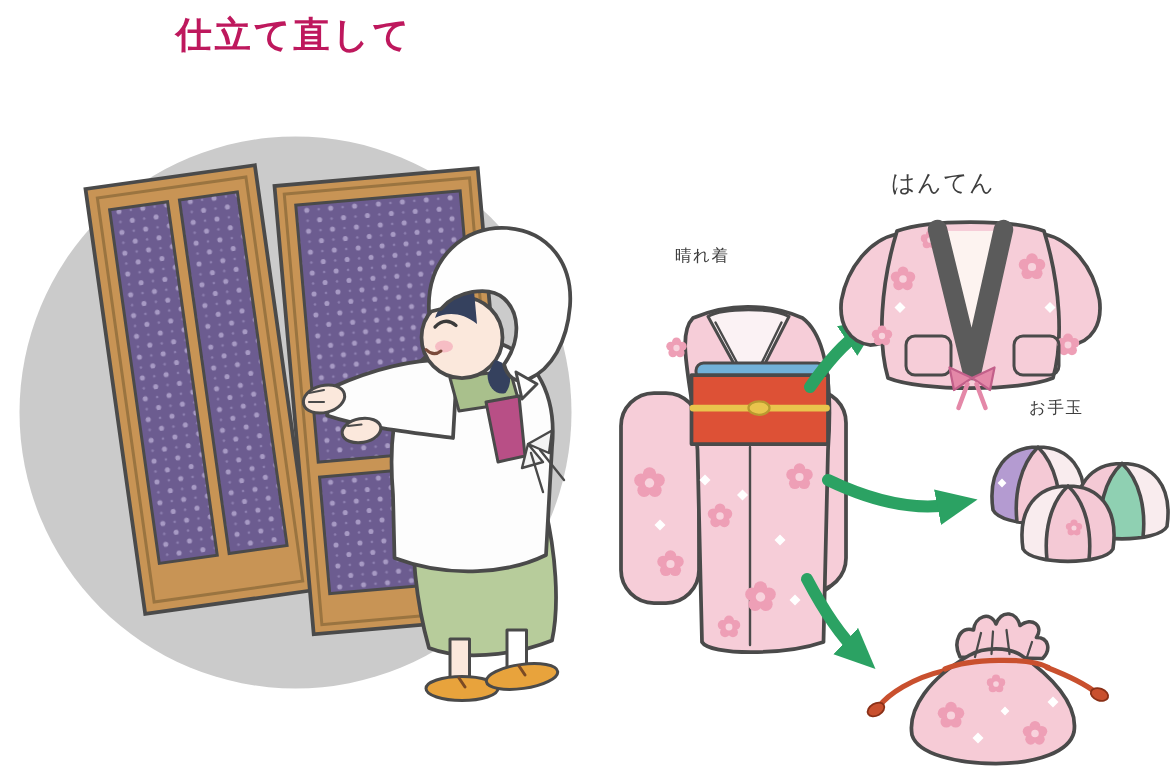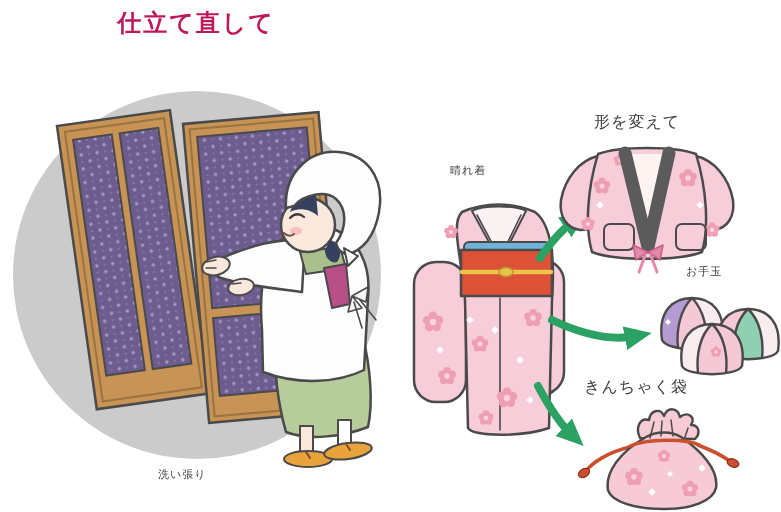--- a/index.html
+++ b/index.html
@@ -192,17 +192,15 @@
         <use href="#dmd" transform="translate(702,468)"></use>
       <use href="#dmd" transform="translate(670,474) scale(0.8)"></use>
     </g>
   </svg>
 
   <div class="heading" id="heading-left">
     <div>仕立て直して</div>
   </div>
 
   <div class="lbl" id="lbl-haregi">晴れ着</div>
-  <div class="lbl" id="lbl-hanten">形を変えて</div>
+  <div class="lbl" id="lbl-hanten">はんてん</div>
   <div class="lbl" id="lbl-otedama">お手玉</div>
-  <div class="lbl" id="lbl-kinchaku">きんちゃく袋</div>
-  <div class="lbl" id="lbl-araihari">洗い張り</div>
 </div>
 
 </body></html>

